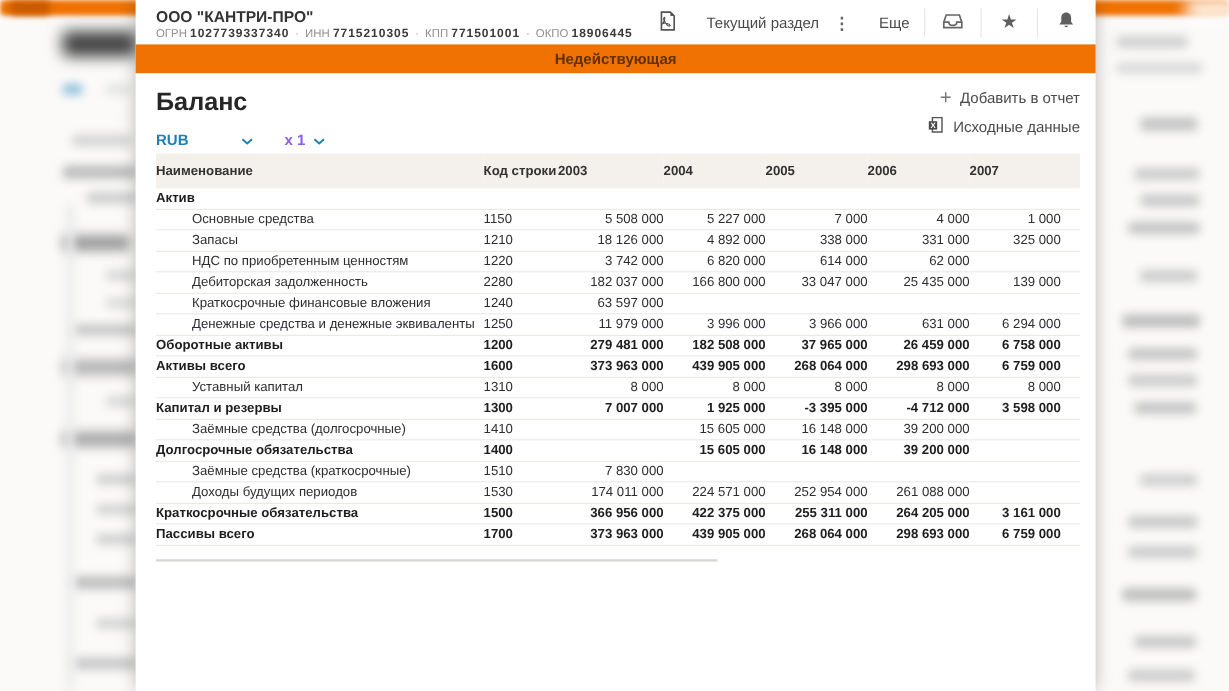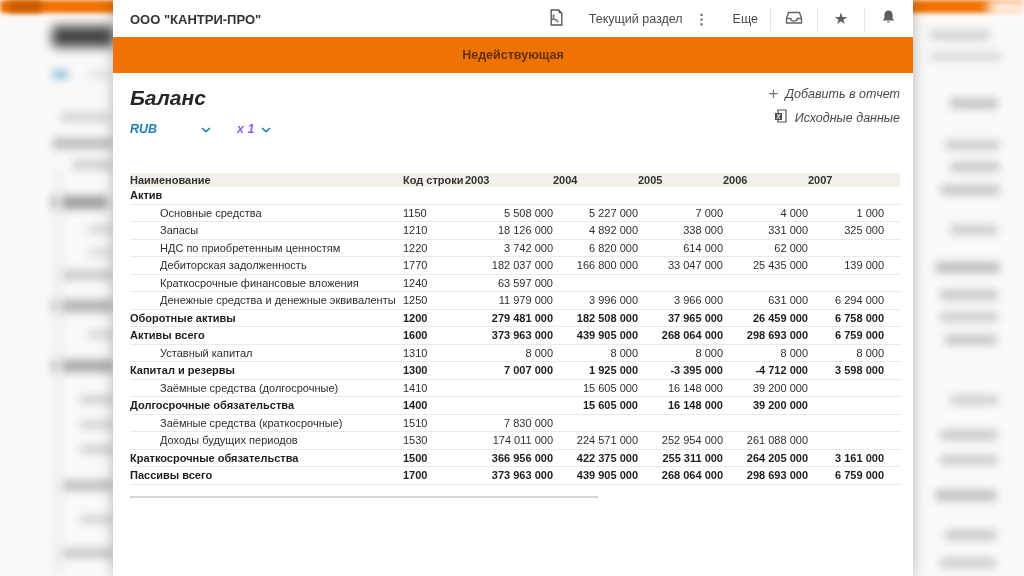--- a/index.html
+++ b/index.html
@@ -28,35 +28,35 @@
   .registry .sep { margin:0 5px; color:#9c9c9c; }
 
   .toolbar { display:flex; align-items:center; gap:12px; color:#4a4a4a; font-size:12.5px; }
   .tool-item { display:flex; align-items:center; gap:24px; cursor:pointer; white-space:nowrap; }
   .kebab { font-size:14px; font-weight:700; color:#666; line-height:12px; }
   .vdiv { width:1px; height:24px; background:#e8e6e3; }
   .icon-btn { display:flex; align-items:center; justify-content:center; width:22px; cursor:pointer; }
   .star-glyph { font-size:16px; color:#5e5e5e; line-height:16px; }
 
   .banner {
-    height:36px; display:flex; align-items:center; justify-content:center;
+    height:24px; display:flex; align-items:center; justify-content:center;
     font-size:12.5px; font-weight:700;
   }
 
   .content { position:relative; padding:0 13px 0 17px; }
-  .report-head { position:relative; height:100px;font-style:italic; }
+  .report-head { position:relative; height:67px; }
   .report-title { position:absolute; top:13px; left:0; margin:0; font-size:21px; font-weight:700; color:#262626; }
   .selectors { position:absolute; top:49px; left:0; display:flex; gap:26px; }
   .selector { display:flex; align-items:center; gap:7px; font-size:12.5px; font-weight:600; cursor:pointer; }
   .head-actions { position:absolute; right:0; top:14px; display:flex; flex-direction:column; align-items:flex-end; gap:8px; font-size:12.5px; color:#4a4a4a; }
   .action { display:flex; align-items:center; gap:7px; cursor:pointer; }
   .plus-ic { font-size:17px; color:#767676; line-height:12px; font-weight:400; }
 
   table { border-collapse:collapse; width:770px; table-layout:fixed; font-size:11px; color:#2e2e2e; }
-  thead th { background:#f4f1ed; font-weight:700; color:#333; height:14px; padding:0; font-size:11px; }
+  thead th { background:#f4f1ed; font-weight:700; color:#333; height:29px; padding:0; font-size:11px; }
   th.left { text-align:left; }
   th.right { text-align:left; }
   td { padding:2px 0; line-height:12.5px; border-bottom:1px solid #edeae6; vertical-align:top; white-space:nowrap; }
   td.c-name { white-space:normal; }
   td.c-num { text-align:right; }
   th:last-child, td.c-num:last-child { padding-right:16px; }
   tr.row-item td.c-name, tr.row-item_highlight td.c-name { padding-left:30px; }
   tr.row-total td, tr.row-section td { font-weight:700; color:#1e1e1e; }
   tr.row-item_highlight td { background:#f4f1ed; }
   .bottom-divider { width:468px; height:2px; background:#dbd8d4; margin-top:11px; }
@@ -105,20 +105,21 @@
     <div class="blob" style="left: 935px; top: 490px; width: 62px; height: 11px; background: rgb(192, 192, 192); filter: blur(4px);"></div>
     <div class="blob" style="left: 945px; top: 530px; width: 52px; height: 10px; background: rgb(200, 200, 200); filter: blur(4px);"></div>
     <div class="blob" style="left: 940px; top: 558px; width: 56px; height: 10px; background: rgb(204, 204, 204); filter: blur(4px);"></div>
   </div>
 
 <div class="panel">
 
   <header class="topbar">
     <div>
       <div class="company-name">ООО "КАНТРИ-ПРО"</div>
+      <div class="registry" id="registryLine"><span>ОГРН </span><b>1027739337340</b><span class="sep">·</span><span>ИНН </span><b>7715210305</b><span class="sep">·</span><span>КПП </span><b>771501001</b><span class="sep">·</span><span>ОКПО </span><b>18906445</b></div>
     </div>
     <div class="toolbar">
       <div class="tool-item">
         <span>
           <svg width="17" height="17" viewBox="0 0 16 16">
               <path d="M3 1h7l3 3v11H3z" fill="#fff" stroke="#555" stroke-width="1.3"></path>
               <path d="M10 1l3 3h-3z" fill="#555"></path>
               <path d="M5.2 7.6c1.6 3.4 3.2 4.4 4 4.4.9 0 .8-.9-.6-1.6-1.3-.7-4-1-5-.3-.7.5.3 1 1.6-2.5.9-2.6.2-3-.4-1.7-.4 1-.2 1.2.4 1.7z" fill="none" stroke="#555" stroke-width="0.9"></path>
             </svg>
         </span>
@@ -247,21 +248,21 @@
             <td class="c-name">НДС по приобретенным ценностям</td>
             <td class="c-code">1220</td>
             <td class="c-num">3 742 000</td>
             <td class="c-num">6 820 000</td>
             <td class="c-num">614 000</td>
             <td class="c-num">62 000</td>
             <td class="c-num"></td>
           </tr>
           <tr class="row-item">
             <td class="c-name">Дебиторская задолженность</td>
-            <td class="c-code">1770</td>
+            <td class="c-code">2280</td>
             <td class="c-num">182 037 000</td>
             <td class="c-num">166 800 000</td>
             <td class="c-num">33 047 000</td>
             <td class="c-num">25 435 000</td>
             <td class="c-num">139 000</td>
           </tr>
           <tr class="row-item">
             <td class="c-name">Краткосрочные финансовые вложения</td>
             <td class="c-code">1240</td>
             <td class="c-num">63 597 000</td>

